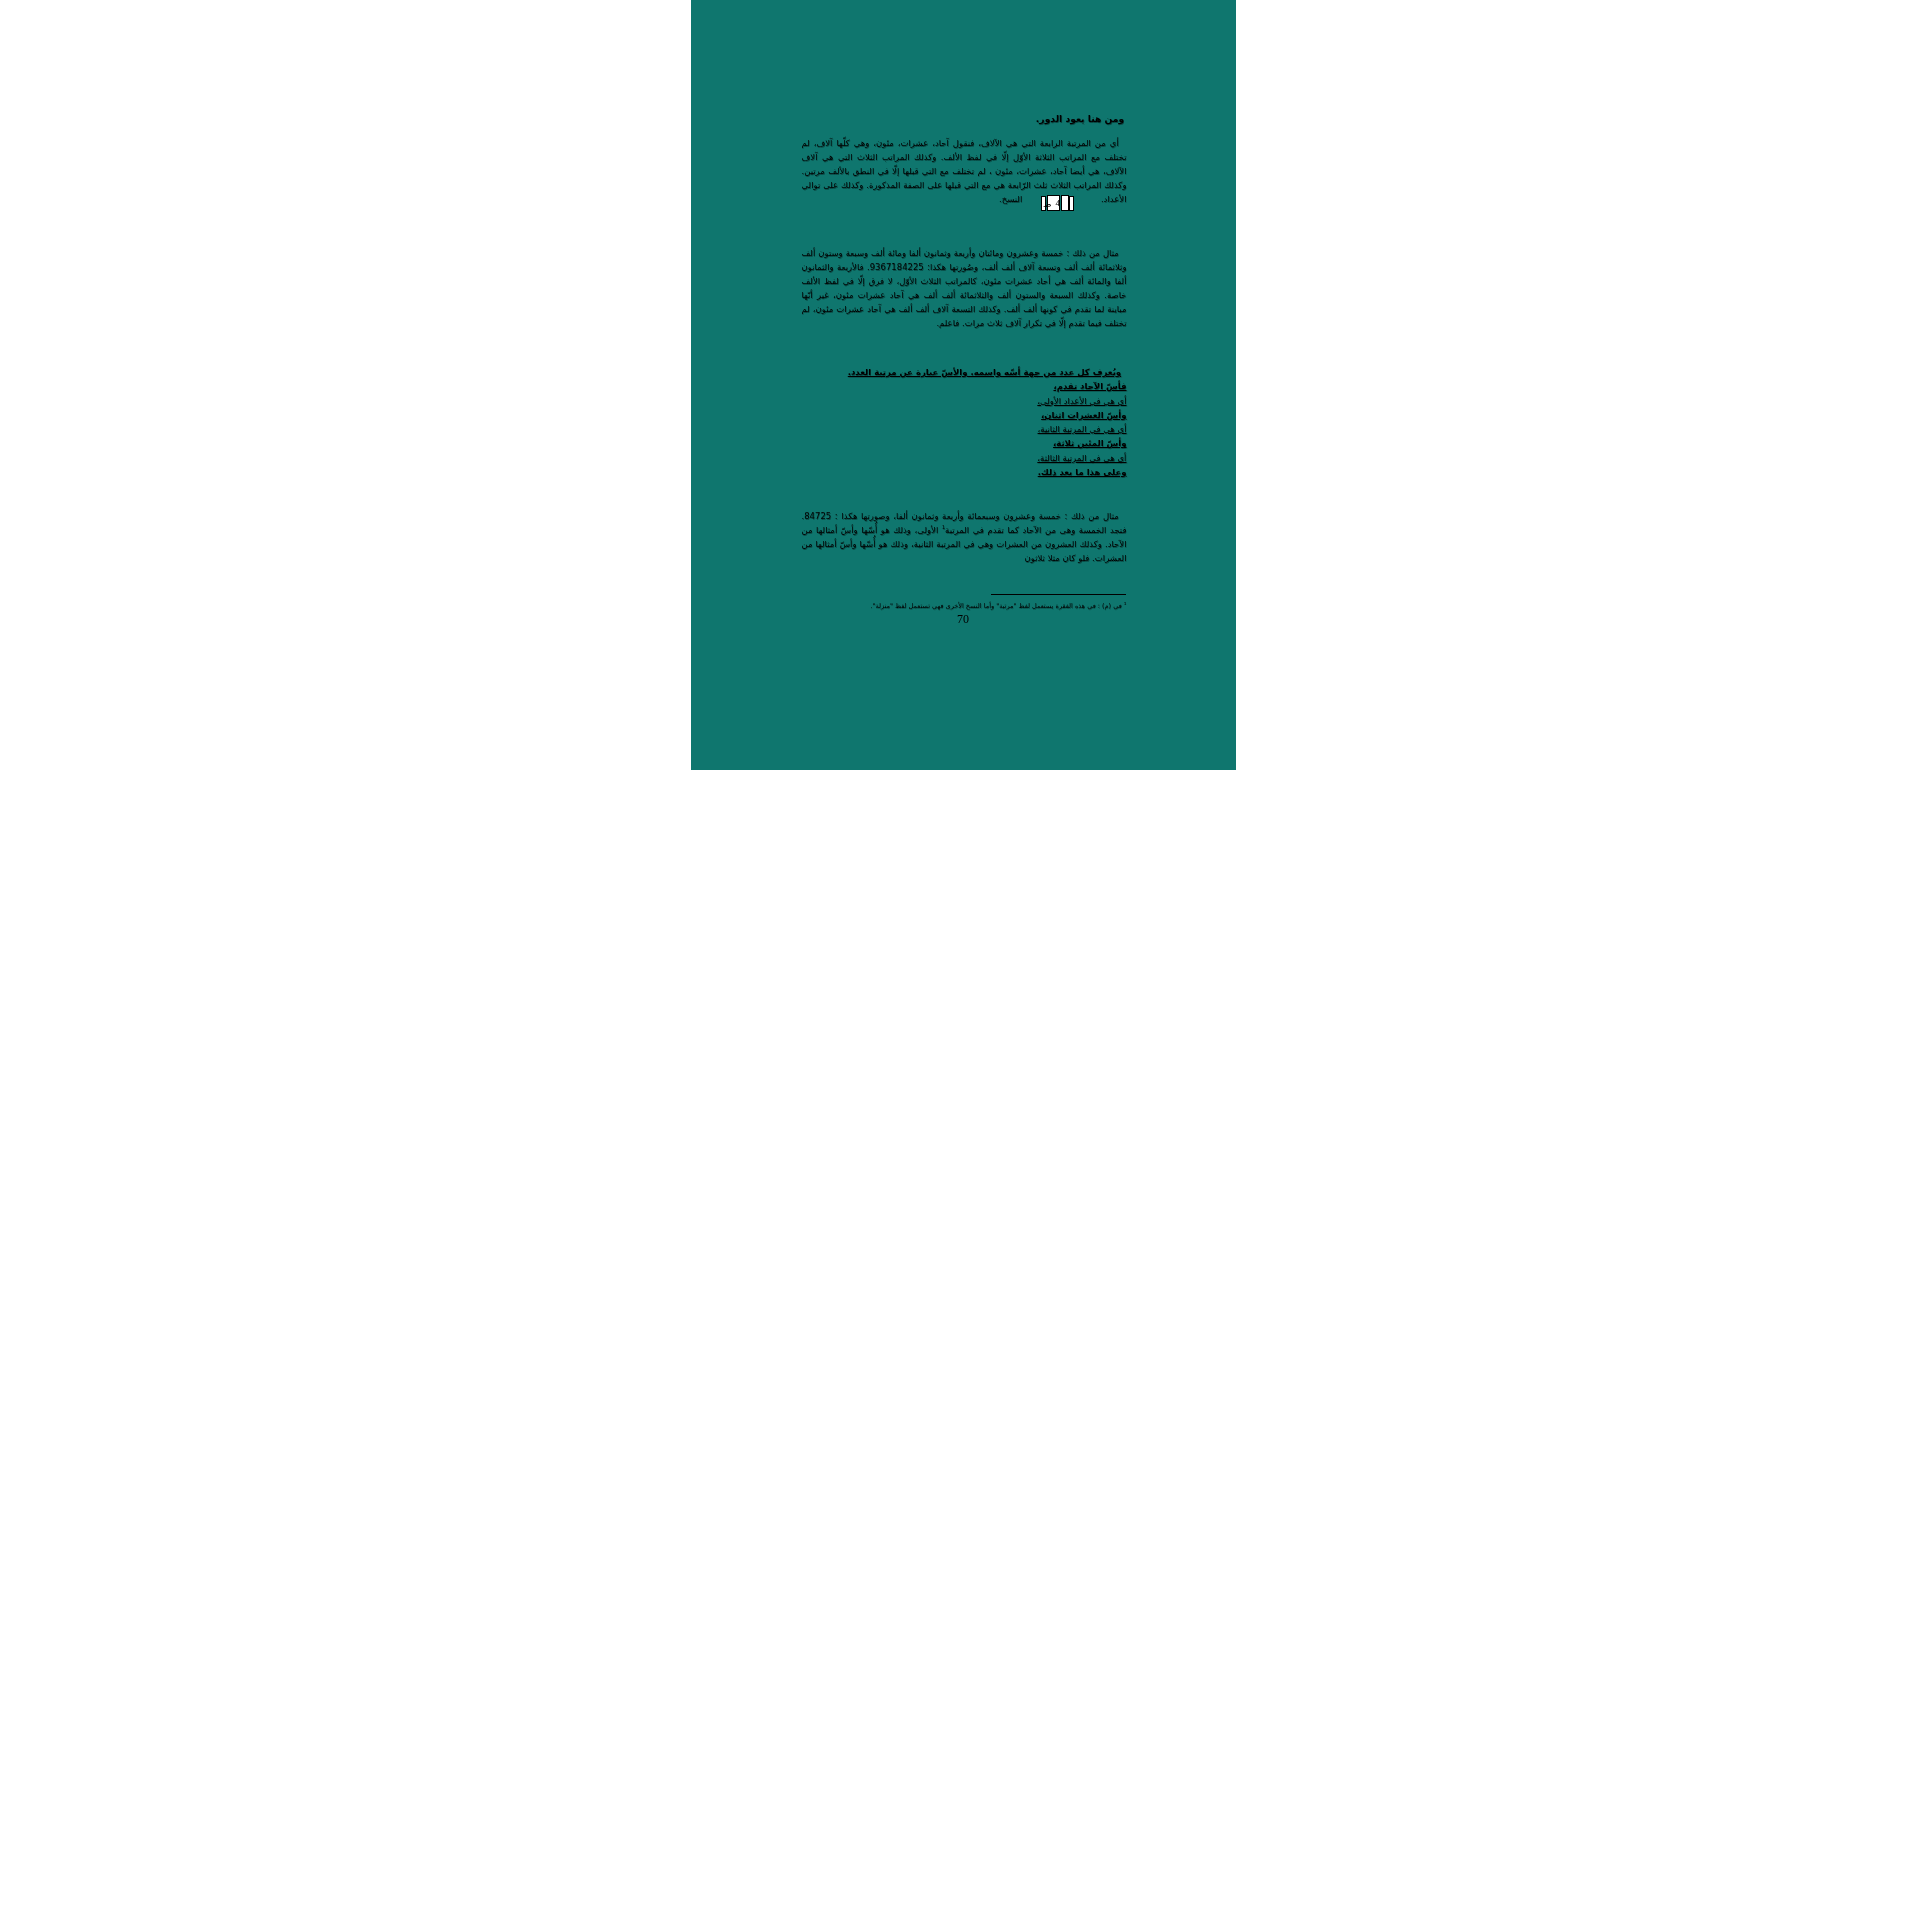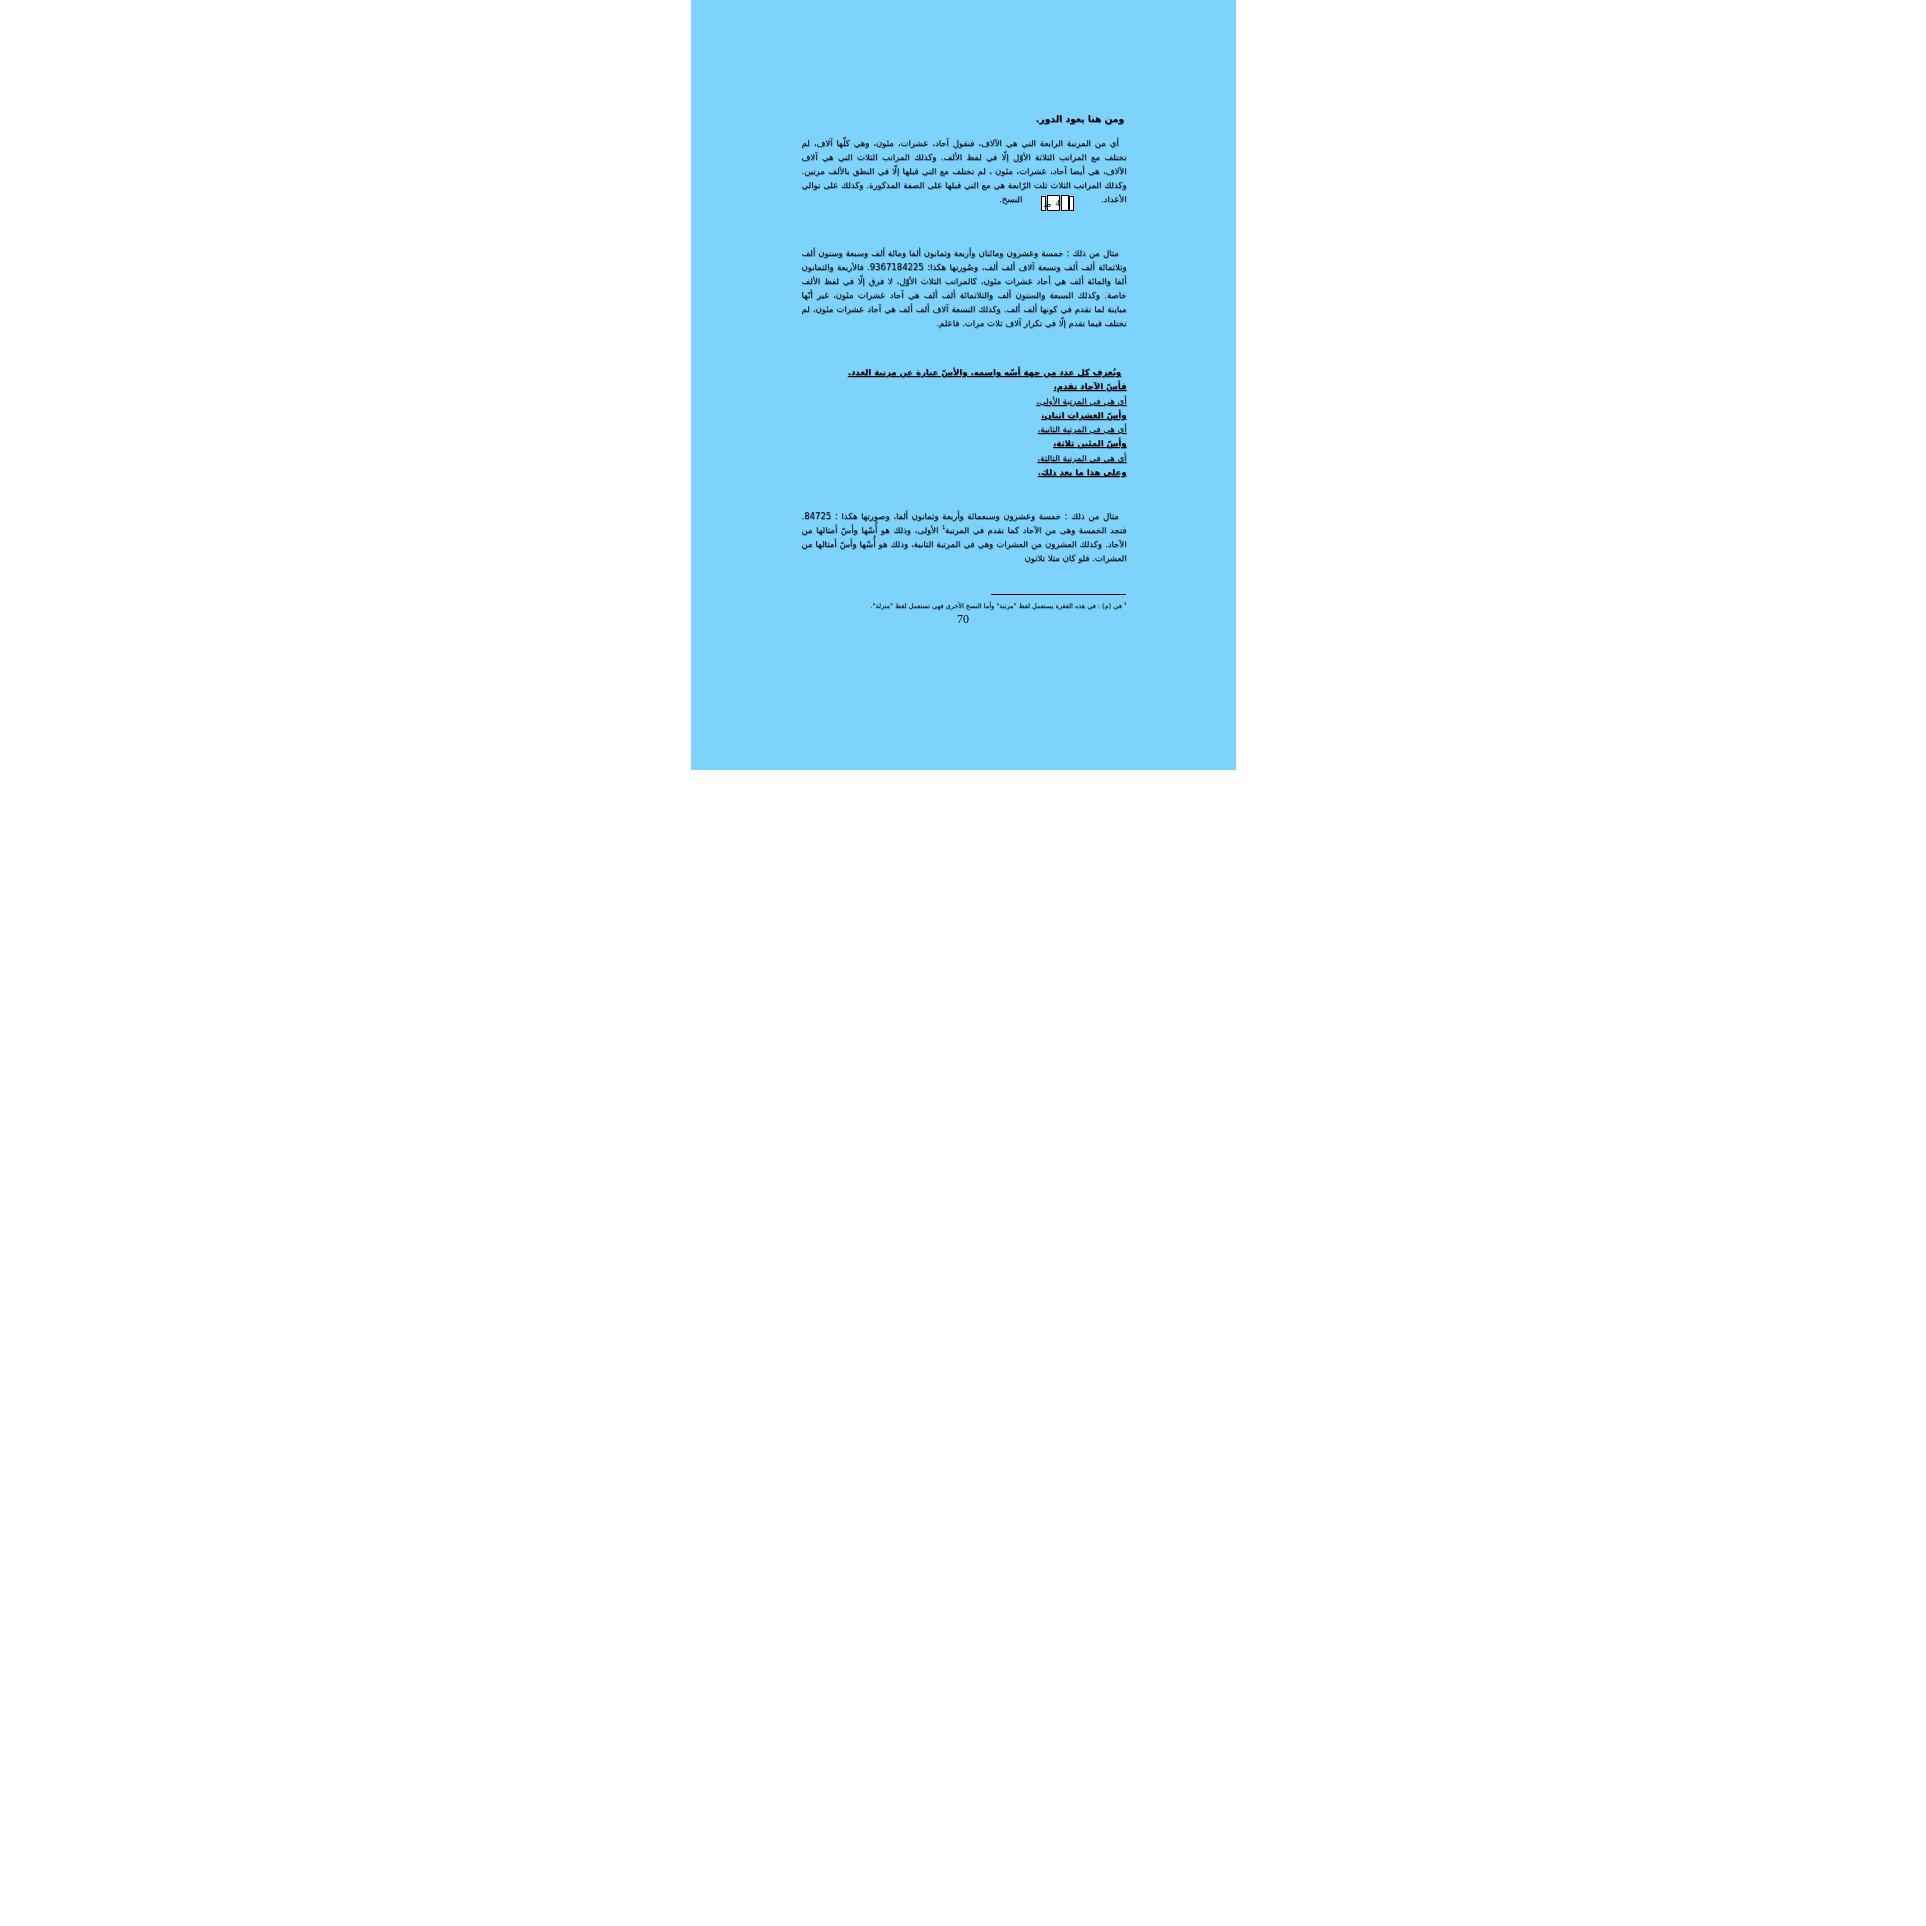--- a/index.html
+++ b/index.html
@@ -1,21 +1,21 @@
 <!DOCTYPE html>
 <html style="font-size:6.2px"><head>
 <meta charset="utf-8">
 <style>
   html, body { margin: 0; padding: 0; background: #ffffff; }
   .page {
     position: relative;
     width: 545px;
     height: 770px;
     margin: 0 auto;
-    background: #7dd3fc;
+    background: #0f766e;
     overflow: hidden;
     color: #000;
     font-family: "DejaVu Sans", sans-serif;
   }
   .content {
     position: absolute;
     top: 0; bottom: 0;
     left: 111px; right: 109px;
     direction: rtl;
   }
@@ -116,21 +116,21 @@
 
     <p class="para para-1 shadowed"><span>أي من المرتبة الرابعة التي هي الآلاف، فنقول آحاد، عشرات، مئون، وهي كلّها آلاف، لم تختلف مع المراتب الثلاثة الأوّل إلّا في لفظ الألف. وكذلك المراتب الثلاث التي هي آلاف الآلاف، هي أيضا آحاد، عشرات، مئون ، لم تختلف مع التي قبلها إلّا في النطق بالألف مرتين. وكذلك المراتب الثلاث ثلث الرّابعة هي مع التي قبلها على الصفة المذكورة. وكذلك على توالي الأعداد.</span>
       <span class="folio"><span class="fb fb-thin"></span><span class="fb fb-digit">4</span><span class="fb fb-letter">ظ</span><span class="fb fb-thin"></span></span>
       <span>النسخ.</span></p>
 
     <p class="para para-2 shadowed">مثال من ذلك : خمسة وعشرون ومائتان وأربعة وثمانون ألفا ومائة ألف وسبعة وستون ألف وثلاثمائة ألف ألف وتسعة آلاف ألف ألف، وصُورتها هكذا: 9367184225. فالأربعة والثمانون ألفا والمائة ألف هي أحاد عشرات مئون، كالمراتب الثلاث الأوّل، لا فرق إلّا في لفظ الألف خاصة. وكذلك السبعة والستون ألف والثلاثمائة ألف ألف هي آحاد عشرات مئون، غير أنّها مباينة لما تقدم في كونها ألف ألف. وكذلك التسعة آلاف ألف ألف هي آحاد عشرات مئون، لم تختلف فيما تقدم إلّا في تكرار آلاف ثلاث مرات. فاعلم.</p>
 
     <div class="expo shadowed">
       <div class="intro">ويُعرف كل عدد من جهة أسّه واسمه. والأسّ عبارة عن مرتبة العدد.</div>
       <div class="b">فأسّ الآحاد تقدم،</div>
-      <div class="r">أي هي في المرتبة الأولى،</div>
+      <div class="r">أي هي في الأعداد الأولى،</div>
       <div class="b">وأسّ العشرات اثنان،</div>
       <div class="r">أي هي في المرتبة الثانية،</div>
       <div class="b">وأسّ المئين ثلاثة،</div>
       <div class="r">أي هي في المرتبة الثالثة،</div>
       <div class="b">وعلى هذا ما بعد ذلك.</div>
     </div>
 
     <p class="para para-3 shadowed"><span>مثال من ذلك : خمسة وعشرون وسبعمائة وأربعة وثمانون ألفا، وصورتها هكذا : 84725. فتجد الخمسة وهى من الآحاد كما تقدم في المرتبة</span><sup class="ref">1</sup><span> الأولى، وذلك هو أُسّها وأسّ أمثالها من الآحاد. وكذلك العشرون من العشرات وهي في المرتبة الثانية، وذلك هو أُسّها وأسّ أمثالها من العشرات. فلو كان مثلا ثلاثون</span></p>
 
     <div class="fn-rule"></div>

